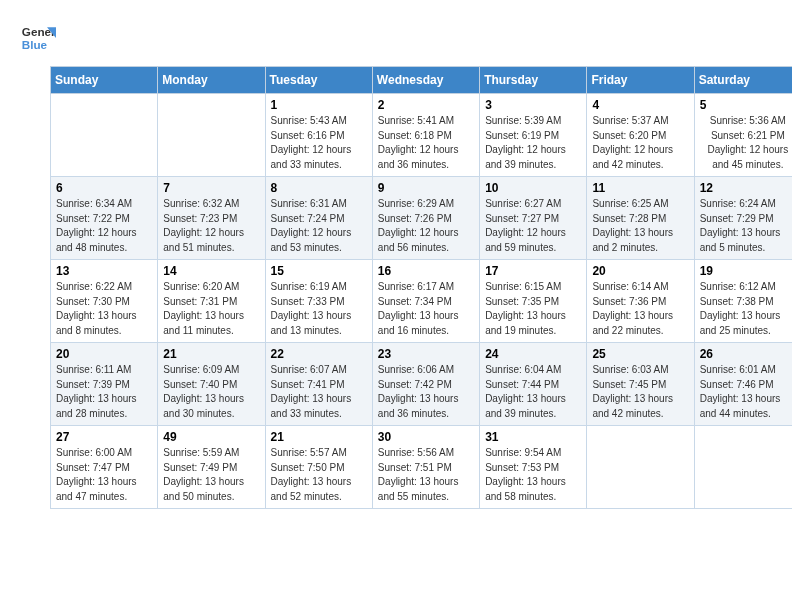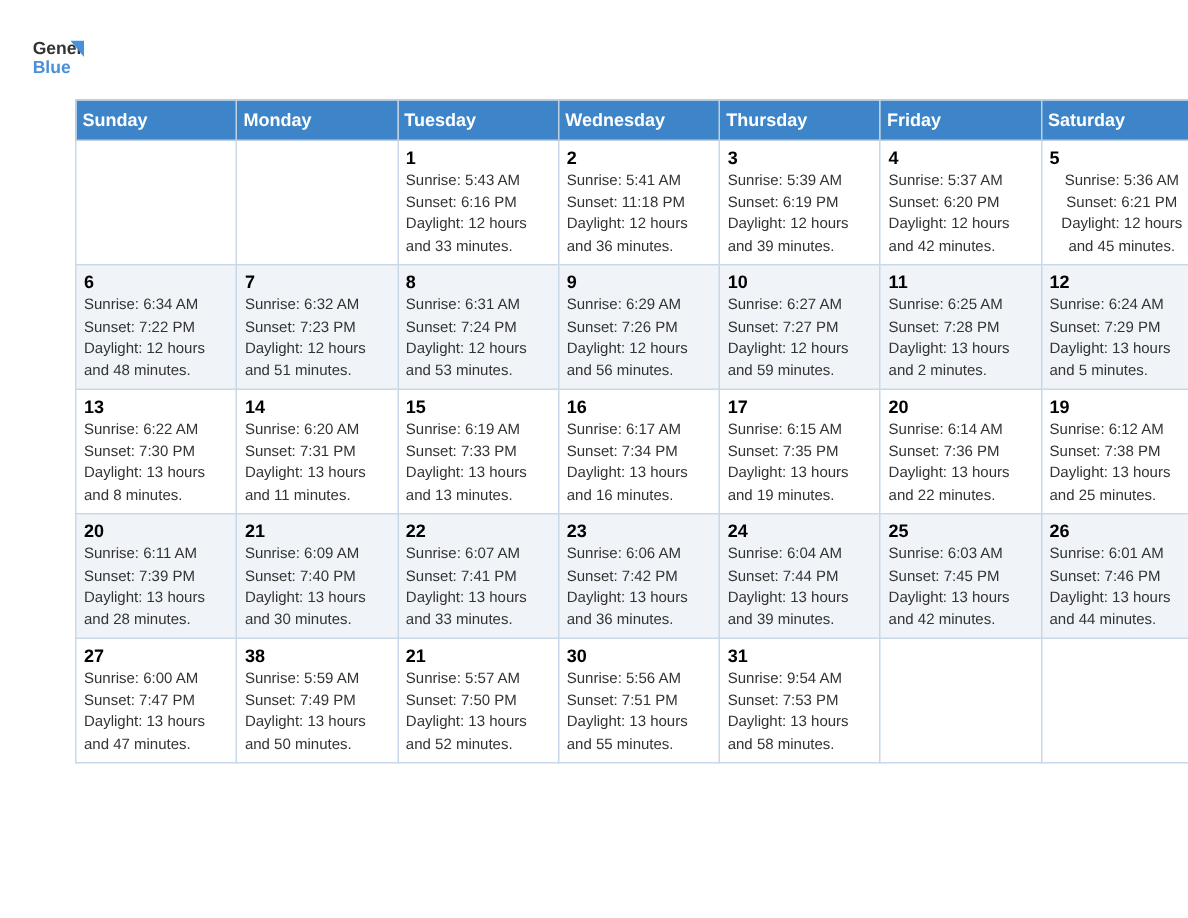--- a/index.html
+++ b/index.html
@@ -116,21 +116,21 @@
         <td>
           <span class="day-number">1</span>
           <div class="day-info" style="white-space: pre-line;">Sunrise: 5:43 AM
 Sunset: 6:16 PM
 Daylight: 12 hours
 and 33 minutes.</div>
         </td>
         <td>
           <span class="day-number">2</span>
           <div class="day-info" style="white-space: pre-line;">Sunrise: 5:41 AM
-Sunset: 11:18 PM
+Sunset: 6:18 PM
 Daylight: 12 hours
 and 36 minutes.</div>
         </td>
         <td>
           <span class="day-number">3</span>
           <div class="day-info" style="white-space: pre-line;">Sunrise: 5:39 AM
 Sunset: 6:19 PM
 Daylight: 12 hours
 and 39 minutes.</div>
         </td>
@@ -304,21 +304,21 @@
       </tr>
       <tr>
         <td>
           <span class="day-number">27</span>
           <div class="day-info" style="white-space: pre-line;">Sunrise: 6:00 AM
 Sunset: 7:47 PM
 Daylight: 13 hours
 and 47 minutes.</div>
         </td>
         <td>
-          <span class="day-number">38</span>
+          <span class="day-number">49</span>
           <div class="day-info" style="white-space: pre-line;">Sunrise: 5:59 AM
 Sunset: 7:49 PM
 Daylight: 13 hours
 and 50 minutes.</div>
         </td>
         <td>
           <span class="day-number">21</span>
           <div class="day-info" style="white-space: pre-line;">Sunrise: 5:57 AM
 Sunset: 7:50 PM
 Daylight: 13 hours

